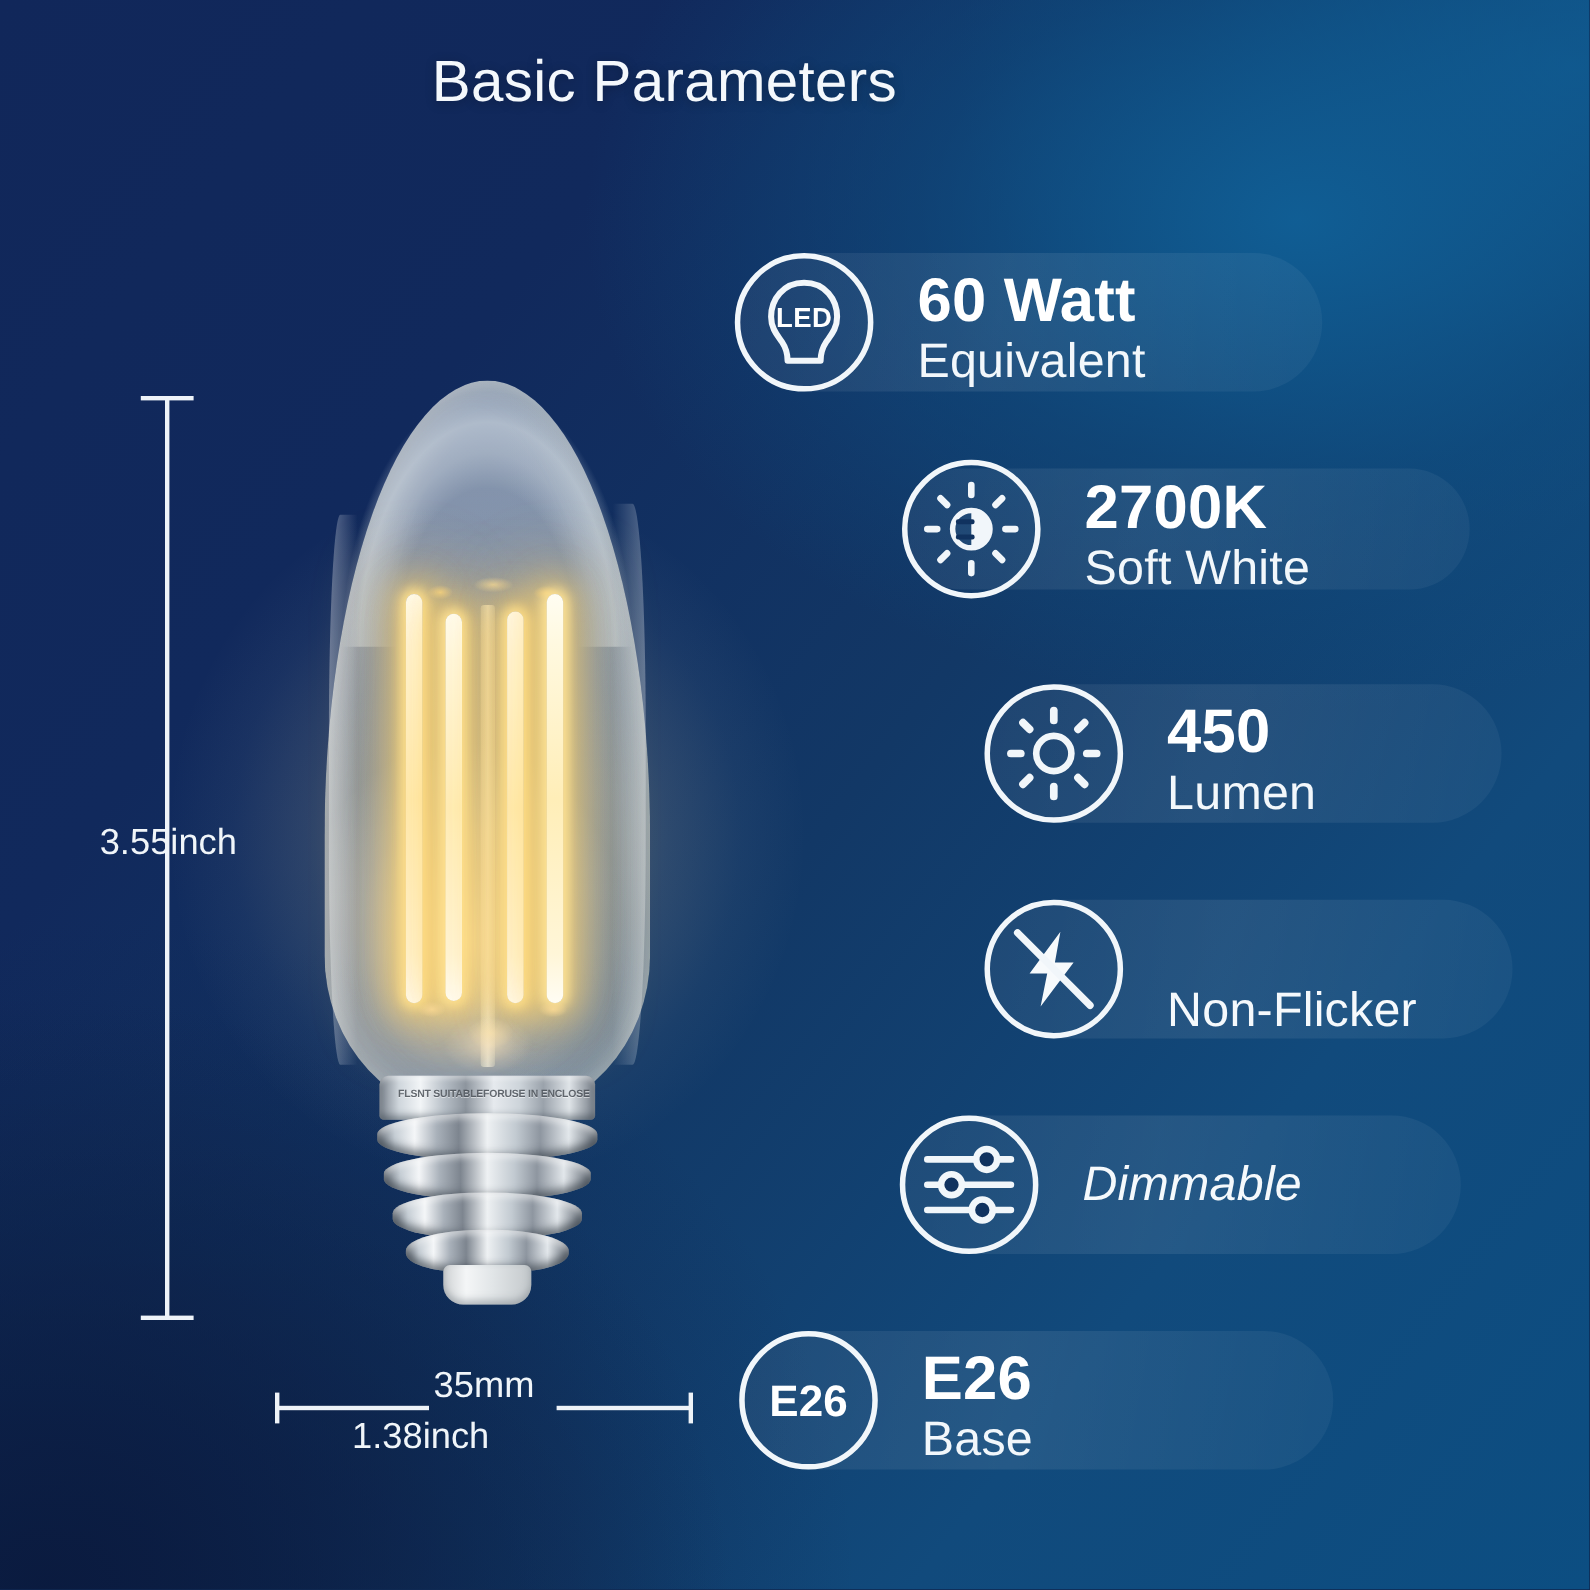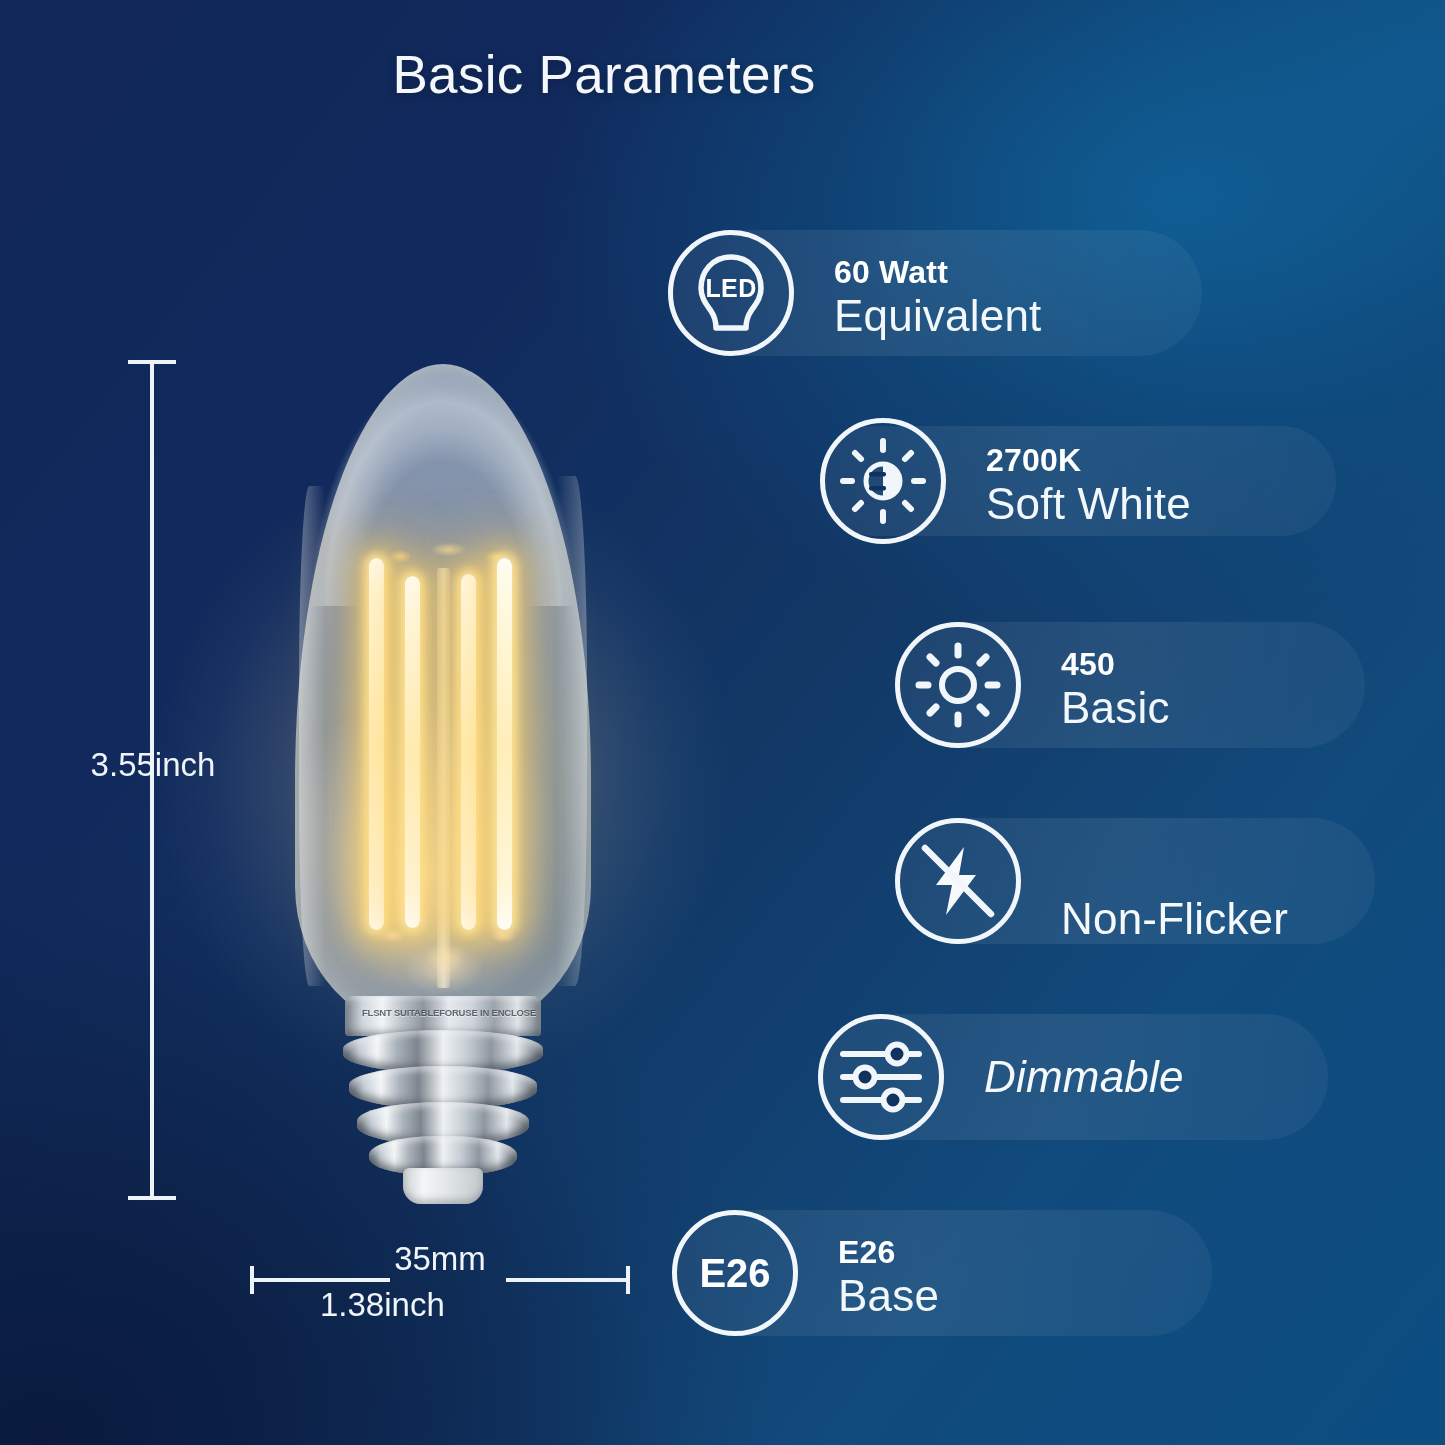--- a/index.html
+++ b/index.html
@@ -31,21 +31,21 @@
     text-align:center;
     font-size:53px;
     font-weight:400;
     color:#f4f8fc;
     letter-spacing:0.3px;
     text-shadow:0 2px 10px rgba(0,0,0,0.25);
   }
 
   
   #bulb-wrap {
-    position:absolute; left:243px; top:336px; width:400px; height:900px;
+    position:absolute; left:243px; top:318px; width:400px; height:900px;
   }
   #bulb-halo {
     position:absolute; left:-140px; top:60px; width:680px; height:760px;
     background:radial-gradient(ellipse 330px 360px at 50% 50%, rgba(255,231,170,0.40) 0%, rgba(255,226,160,0.24) 28%, rgba(240,220,180,0.12) 50%, rgba(220,215,200,0.045) 70%, rgba(200,210,215,0) 88%);
     pointer-events:none;
   }
   
   #glass {
     position:absolute; left:52px; top:28px; width:296px; height:670px;
     border-radius:50% 50% 46% 46% / 62% 62% 22% 22%;
@@ -199,21 +199,21 @@
   .spec-icon {
     position:relative;
     width:126px; height:126px; flex:0 0 126px;
     border-radius:50%;
     border:5px solid #f1f6fa;
     display:flex; align-items:center; justify-content:center;
     z-index:2;
   }
   .spec-text { position:relative; z-index:2; margin-left:40px; }
   .spec-strong {
-    font-size:32px; font-weight:700; color:#ffffff;
+    font-size:56px; font-weight:700; color:#ffffff;
     line-height:1.06; letter-spacing:0.2px;margin-top:12px;
   }
   .spec-sub {
     font-size:44px; font-weight:400; color:#f2f7fb;
     line-height:1.18; letter-spacing:0.2px;
   }
   .spec-single {
     font-size:44px; font-weight:400; color:#f5f9fc; letter-spacing:0.2px;
   }
   .icon-txt { font-weight:700; color:#ffffff; letter-spacing:0.4px; }
@@ -334,21 +334,21 @@
           <line x1="80" y1="50" x2="89" y2="50"></line>
           <line x1="22" y1="22" x2="28" y2="28"></line>
           <line x1="72" y1="72" x2="78" y2="78"></line>
           <line x1="22" y1="78" x2="28" y2="72"></line>
           <line x1="72" y1="28" x2="78" y2="22"></line>
         </g>
       </svg>
     </div>
     <div class="spec-text">
       <div class="spec-strong">450</div>
-      <div class="spec-sub">Basic</div>
+      <div class="spec-sub">Lumen</div>
     </div>
   </div>
 
   <div class="spec-row" id="row-flick">
     <div class="spec-pill" style="width:480px"></div>
     <div class="spec-icon">
       <svg width="104" height="104" viewBox="0 0 104 104">
         <path d="M58 18 L30 56 L46 56 L40 86 L70 46 L53 46 Z" fill="#f7fafc"></path>
         <line x1="19" y1="19" x2="85" y2="85" stroke="#f1f6fa" stroke-width="6.5" stroke-linecap="round"></line>
       </svg>

